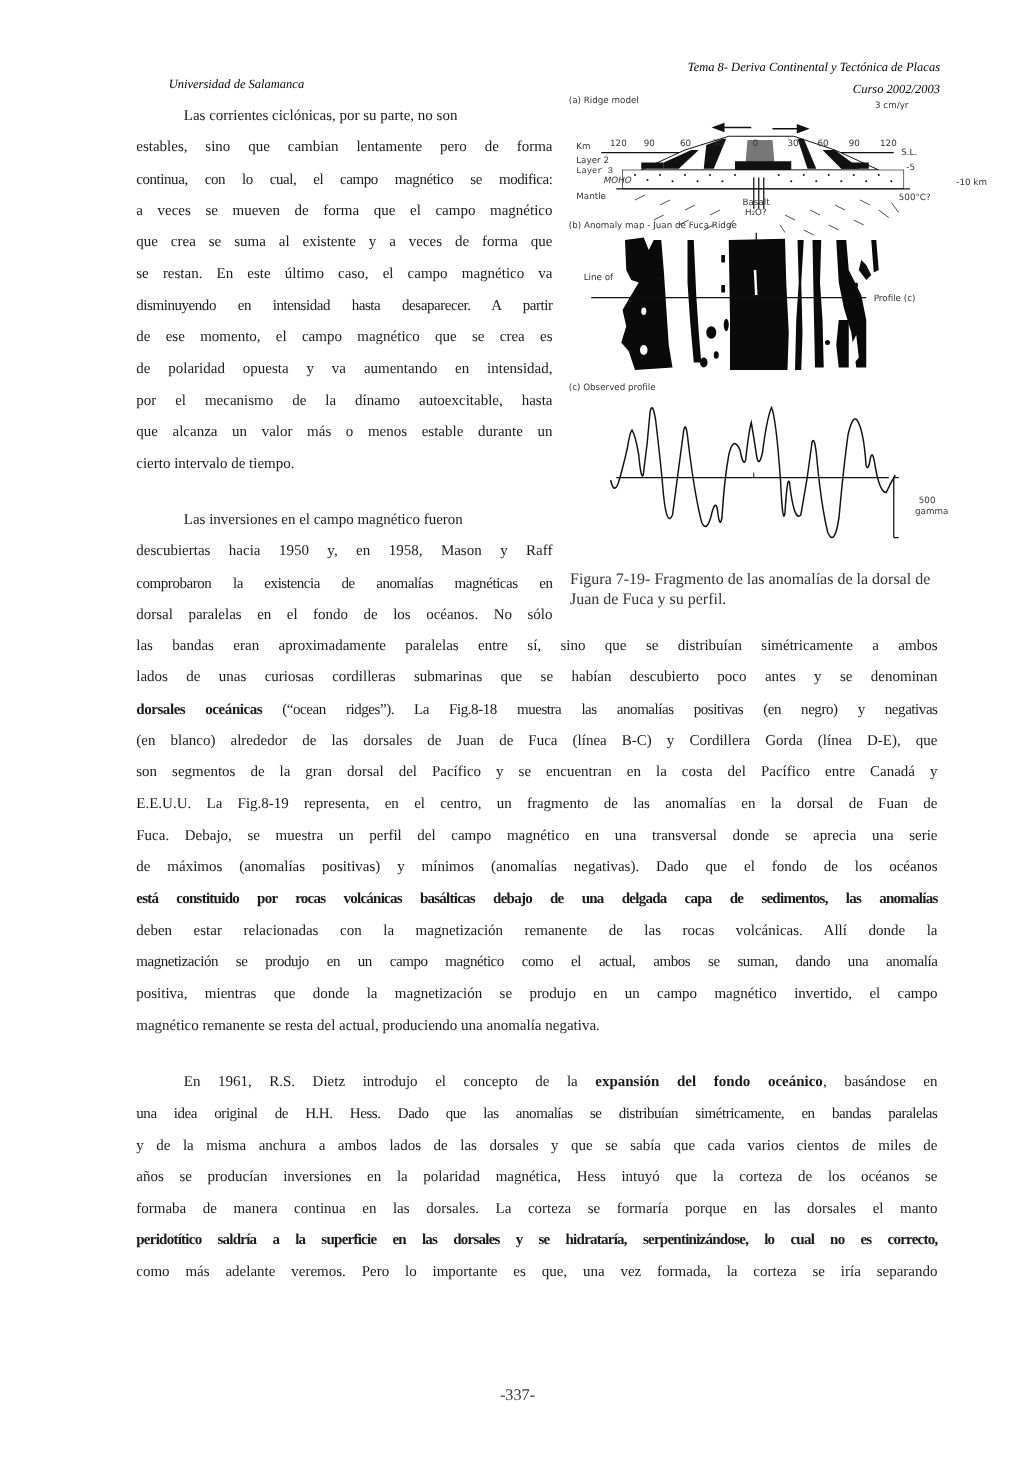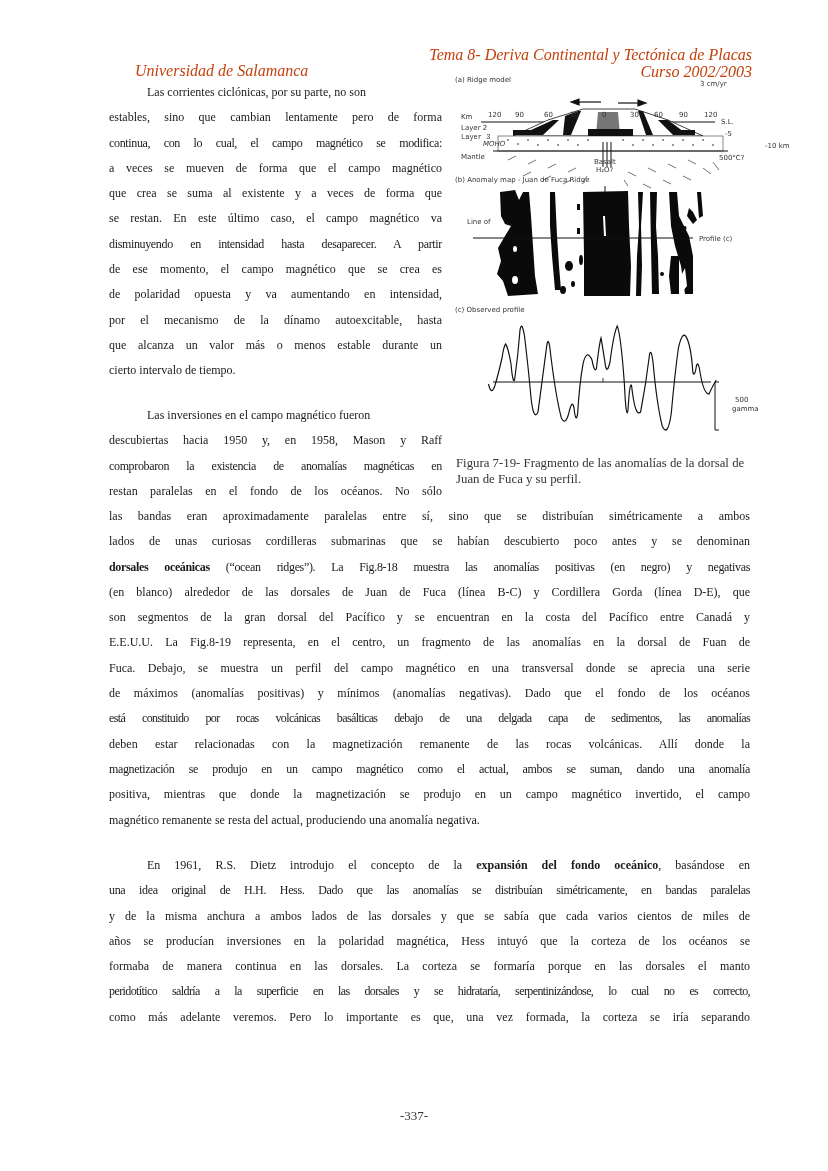--- a/index.html
+++ b/index.html
@@ -1,25 +1,25 @@
 <!DOCTYPE html>
 <html><head>
 <meta charset="utf-8">
 <style>
   html, body { margin: 0; padding: 0; background: #ffffff; }
   body { width: 828px; height: 1171px; position: relative; overflow: hidden;
          font-family: "Liberation Serif", "DejaVu Serif", serif; color: #1a1a1a; }
-  .hdr { position: absolute; font-style: italic; font-size: 16px; color: #c2410c; }
+  .hdr { position: absolute; font-style: italic; font-size: 10px; color: #000000; }
   .hdr-left { left: 135px; top: 62px; }
   .hdr-right { right: 76px; top: 46px; text-align: right; line-height: 17px; }
   .body-text { position: absolute; font-size: 12px; line-height: 25.3px; }
   .col-left { left: 109px; top: 80px; width: 333px; }
   .full { left: 109px; width: 641px; text-align: justify; }
   .tight { letter-spacing: -0.35px; word-spacing: -0.5px; }
-  .tight2 { letter-spacing: -0.6px; word-spacing: -0.8px; }
+  .tight2 { letter-spacing: -0.6px; word-spacing: -0.8px; font-weight: bold; }
   b { font-weight: bold; }
   .line { display: block; white-space: nowrap; }
   .jline { display: block; text-align: justify; text-align-last: justify; white-space: normal; }
   .figure { position: absolute; left: 453px; top: 74px; width: 310px; height: 370px; }
   .fig-label { position: absolute; font-family: "DejaVu Sans", "Liberation Sans", sans-serif; font-size: 7px; color: #333; white-space: nowrap; }
   .caption { position: absolute; left: 456px; top: 455px; width: 300px; font-size: 12.8px; line-height: 16px; color: #333; }
   .pagenum { position: absolute; left: 0; width: 828px; top: 1108px; text-align: center; font-size: 13px; color: #333; }
 </style>
 </head>
 <body>
@@ -42,21 +42,21 @@
   <span class="jline">de polaridad opuesta y va aumentando en intensidad,</span>
   <span class="jline">por el mecanismo de la dínamo autoexcitable, hasta</span>
   <span class="jline">que alcanza un valor más o menos estable durante un</span>
   <span class="line">cierto intervalo de tiempo.</span>
 </div>
 
 <div class="body-text col-left" style="top:403px">
   <span class="line" style="padding-left:38px">Las inversiones en el campo magnético fueron</span>
   <span class="jline">descubiertas hacia 1950 y, en 1958, Mason y Raff</span>
   <span class="jline tight">comprobaron la existencia de anomalías magnéticas en</span>
-  <span class="jline">restan paralelas en el fondo de los océanos. No sólo</span>
+  <span class="jline">dorsal paralelas en el fondo de los océanos. No sólo</span>
 </div>
 
 <div class="body-text full" style="top:504px">
   <span class="jline">las bandas eran aproximadamente paralelas entre sí, sino que se distribuían simétricamente a ambos</span>
   <span class="jline">lados de unas curiosas cordilleras submarinas que se habían descubierto poco antes y se denominan</span>
   <span class="jline tight"><b>dorsales oceánicas</b><span> (“ocean ridges”). La Fig.8-18 muestra las anomalías positivas (en negro) y negativas</span></span>
   <span class="jline">(en blanco) alrededor de las dorsales de Juan de Fuca (línea B-C) y Cordillera Gorda (línea D-E), que</span>
   <span class="jline">son segmentos de la gran dorsal del Pacífico y se encuentran en la costa del Pacífico entre Canadá y</span>
   <span class="jline">E.E.U.U. La Fig.8-19 representa, en el centro, un fragmento de las anomalías en la dorsal de Fuan de</span>
   <span class="jline">Fuca. Debajo, se muestra un perfil del campo magnético en una transversal donde se aprecia una serie</span>

